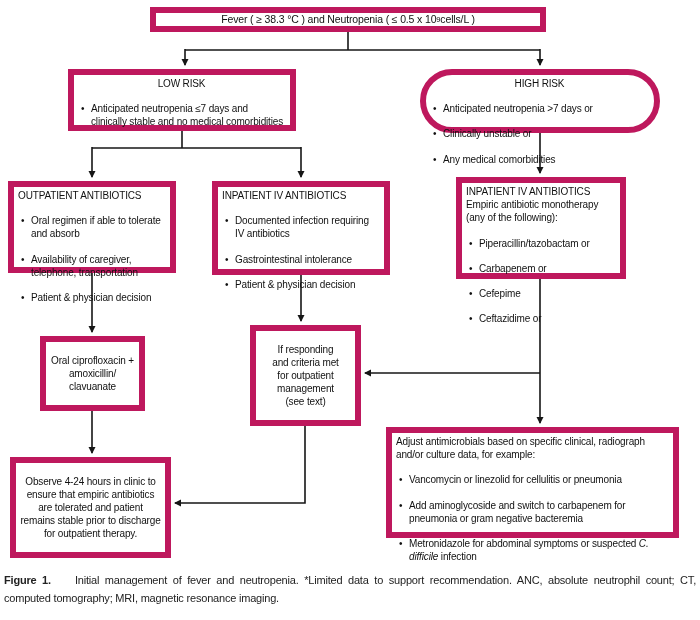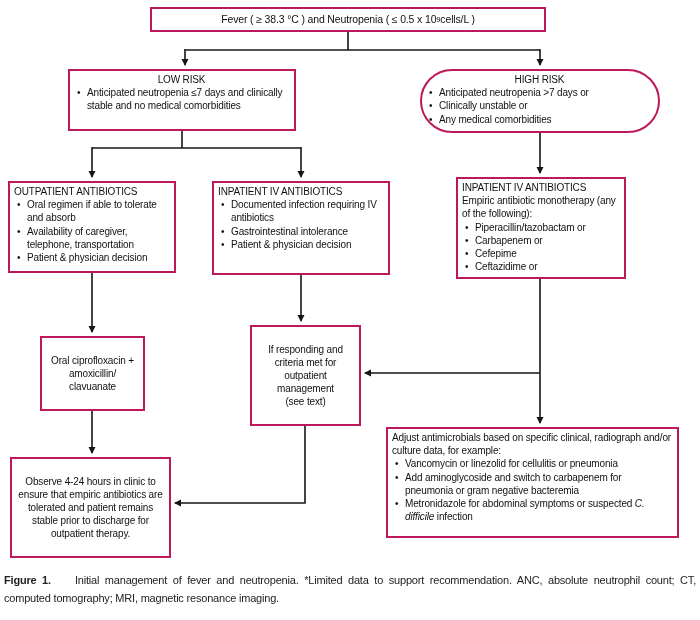--- a/index.html
+++ b/index.html
@@ -3,28 +3,28 @@
 <meta charset="utf-8">
 <style>
   html,body{margin:0;padding:0;background:#ffffff;}
   .page{
     position:relative;width:700px;height:620px;background:#ffffff;
     font-family:"Liberation Sans","DejaVu Sans",sans-serif;color:#111;
     overflow:hidden;
   }
   svg.connectors{position:absolute;left:0;top:0;width:700px;height:570px;}
   .node{
-    position:absolute;box-sizing:border-box;border:2px solid #be185d;
+    position:absolute;box-sizing:border-box;border:6px solid #be185d;
     background:#fff;font-size:10px;line-height:1.32;letter-spacing:-0.15px;
   }
   .node .title{text-align:center;}
   .node .title-left{text-align:left;}
   .centered{display:flex;align-items:center;justify-content:center;text-align:center;}
   .pad{padding:2px 5px 2px 4px;}
-  .bullet-row{position:relative;padding-left:13px;}
+  .bullet-row{position:relative;padding-left:13px;margin-top:12px;}
   .bullet-row::before{content:"\2022";position:absolute;left:3px;top:0;}
   .fever{display:flex;align-items:center;justify-content:center;font-size:10.5px;}
   .fever sup{font-size:7.5px;line-height:0;}
   .it{font-style:italic;}
   .caption{
     position:absolute;left:4px;top:572px;width:692px;
     font-size:11px;line-height:1.6;text-align:justify;color:#222;
     letter-spacing:-0.2px;
   }
   .caption .fig-label{font-weight:bold;padding-right:24px;}

